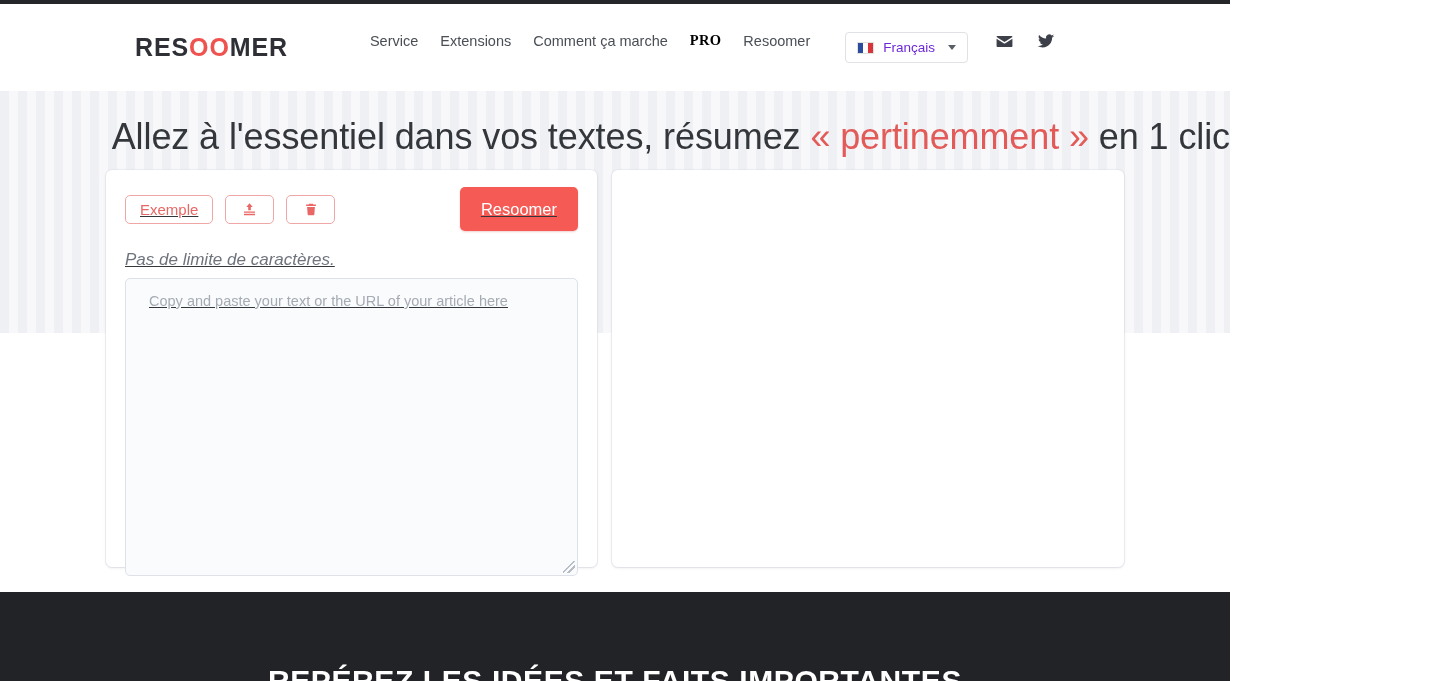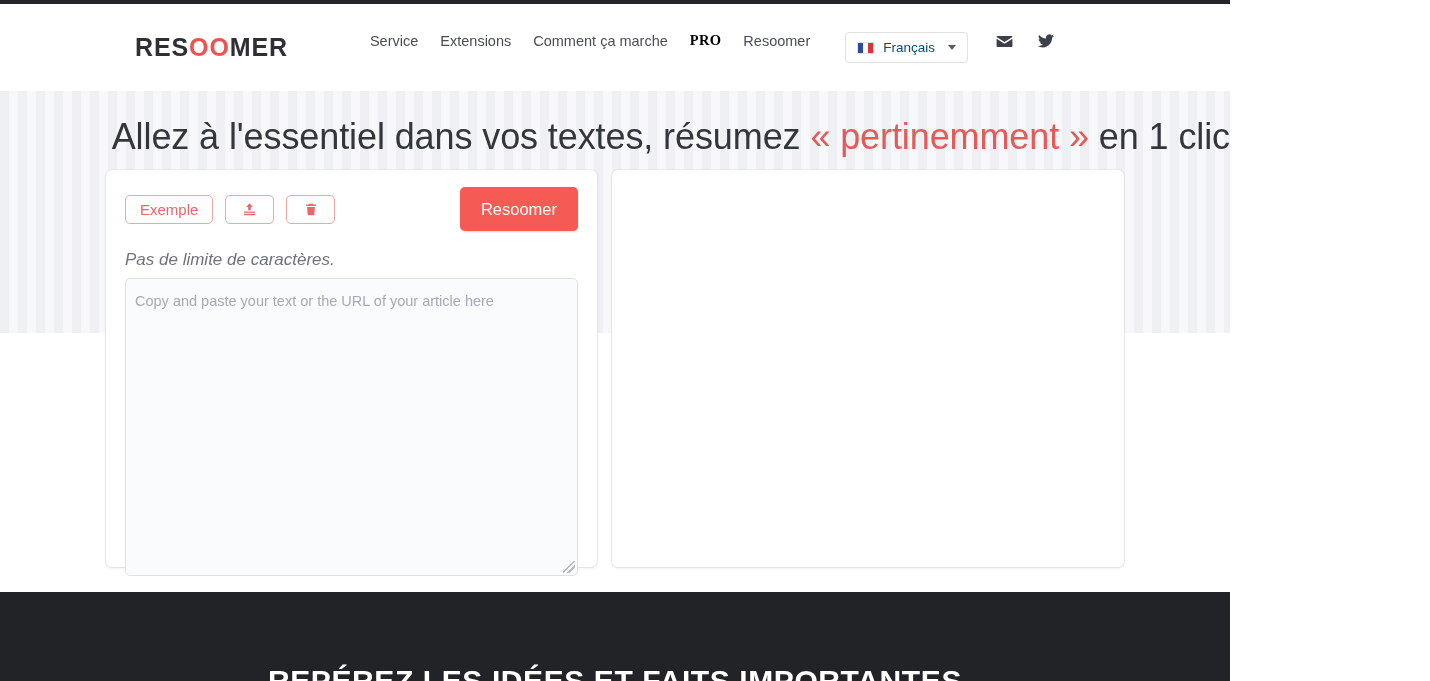--- a/index.html
+++ b/index.html
@@ -82,21 +82,21 @@
   }
   .flag {
     width: 17px;
     height: 12px;
     display: inline-block;
     background: linear-gradient(to right,
       #2b4b9b 0 33.33%, #ffffff 33.33% 66.66%, #d8343a 66.66% 100%);
     border: 1px solid #e2e2e2;
     flex: none;
   }
-  .lang-label { font-size: 13.5px; color: #0c4a6e; }
+  .lang-label { font-size: 13.5px; color: #6d28d9; }
   .caret {
     width: 0; height: 0;
     border-left: 4.5px solid transparent;
     border-right: 4.5px solid transparent;
     border-top: 5px solid #5a5e66;
     margin-left: 4px;
   }
 
   .social {
     display: flex;
@@ -136,20 +136,21 @@
   
   .app-wrap {
     position: absolute;
     top: 170px;            
     left: 0;
     width: 100%;
     display: flex;
     justify-content: center;
     gap: 15px;
     z-index: 5;
+    text-decoration: underline;
   }
 
   .panel {
     background: #fff;
     border-radius: 6px;
     box-shadow: 0 1px 3px rgba(25,30,45,0.10), 0 0 0 1px rgba(230,232,238,0.55);
   }
 
   .panel-left {
     width: 491px;
@@ -209,21 +210,21 @@
   .textarea {
     margin-top: 8px;
     width: 100%;
     height: 298px;
     border: 1px solid #dee1e8;
     border-radius: 5px;
     background: #f9fbfd;
     color: #33363b;
     font-size: 14.5px;
     font-family: "Liberation Sans", sans-serif;
-    padding: 14px 9px;
+    padding: 14px 23px;
     resize: none;
     outline: none;
     display: block;
   }
   .textarea::placeholder { color: #a6abb3; }
 
   .ta-holder { position: relative; }
   .resize-grip {
     position: absolute;
     right: 3px;

